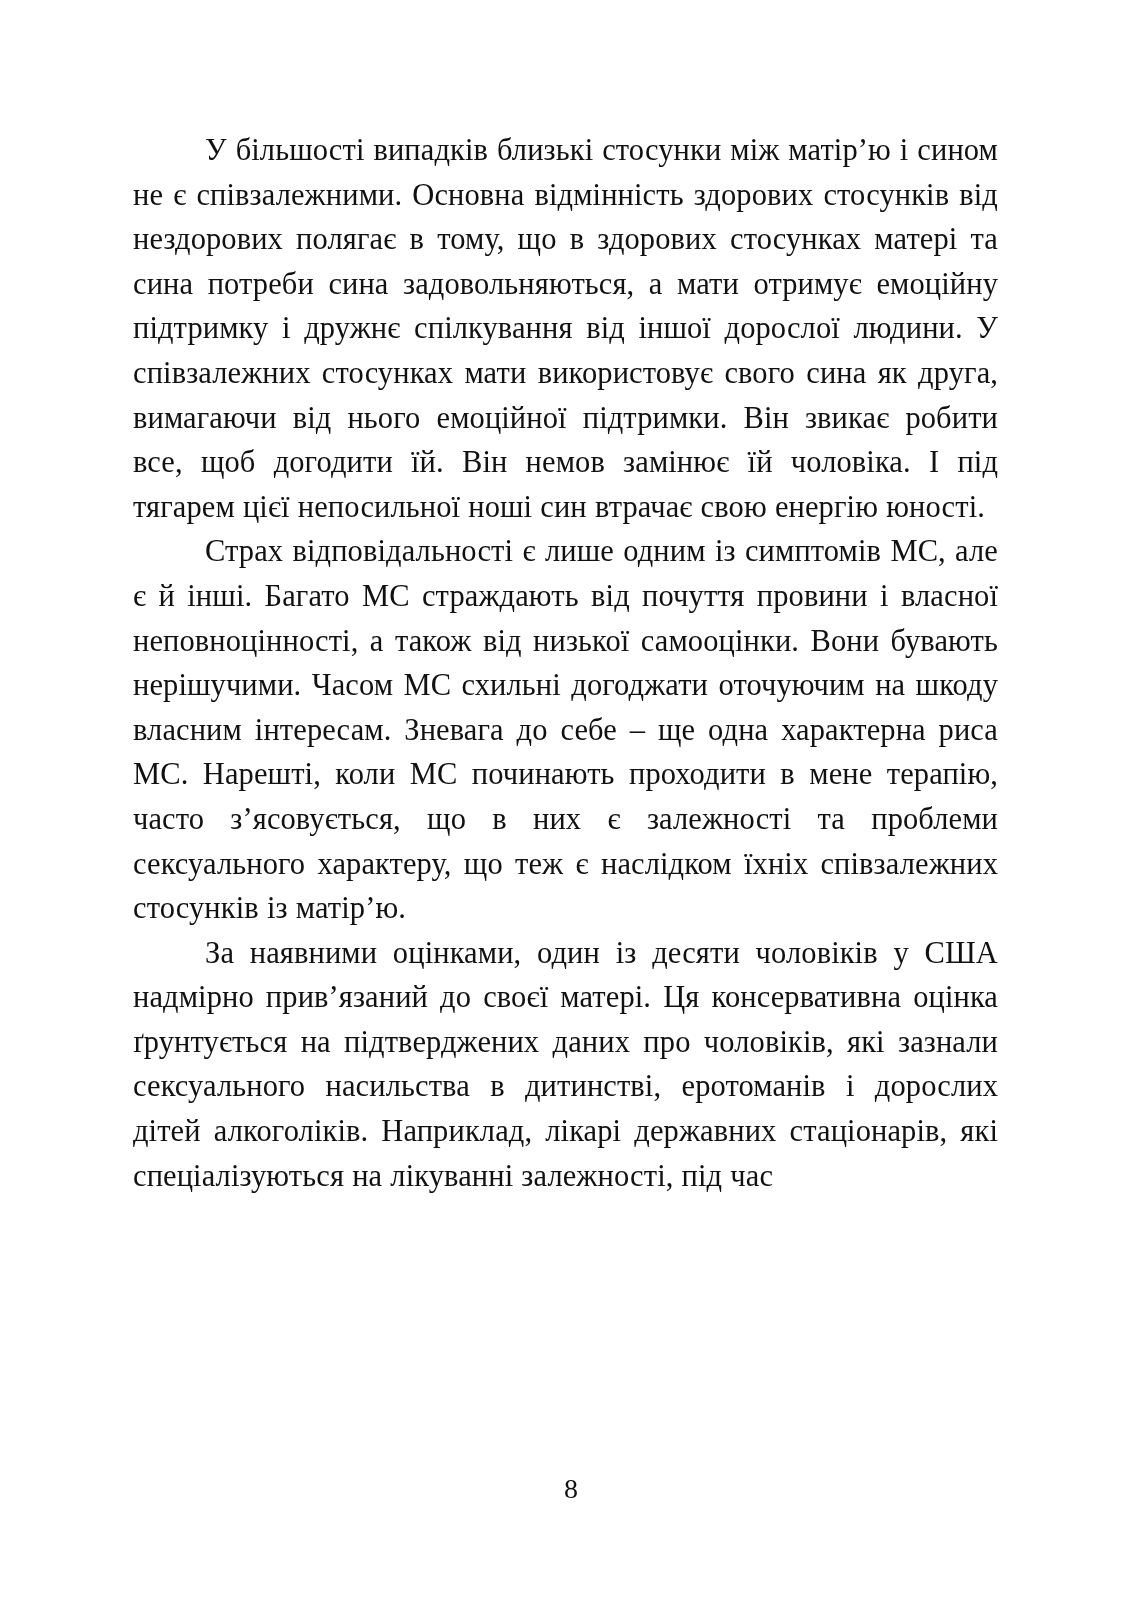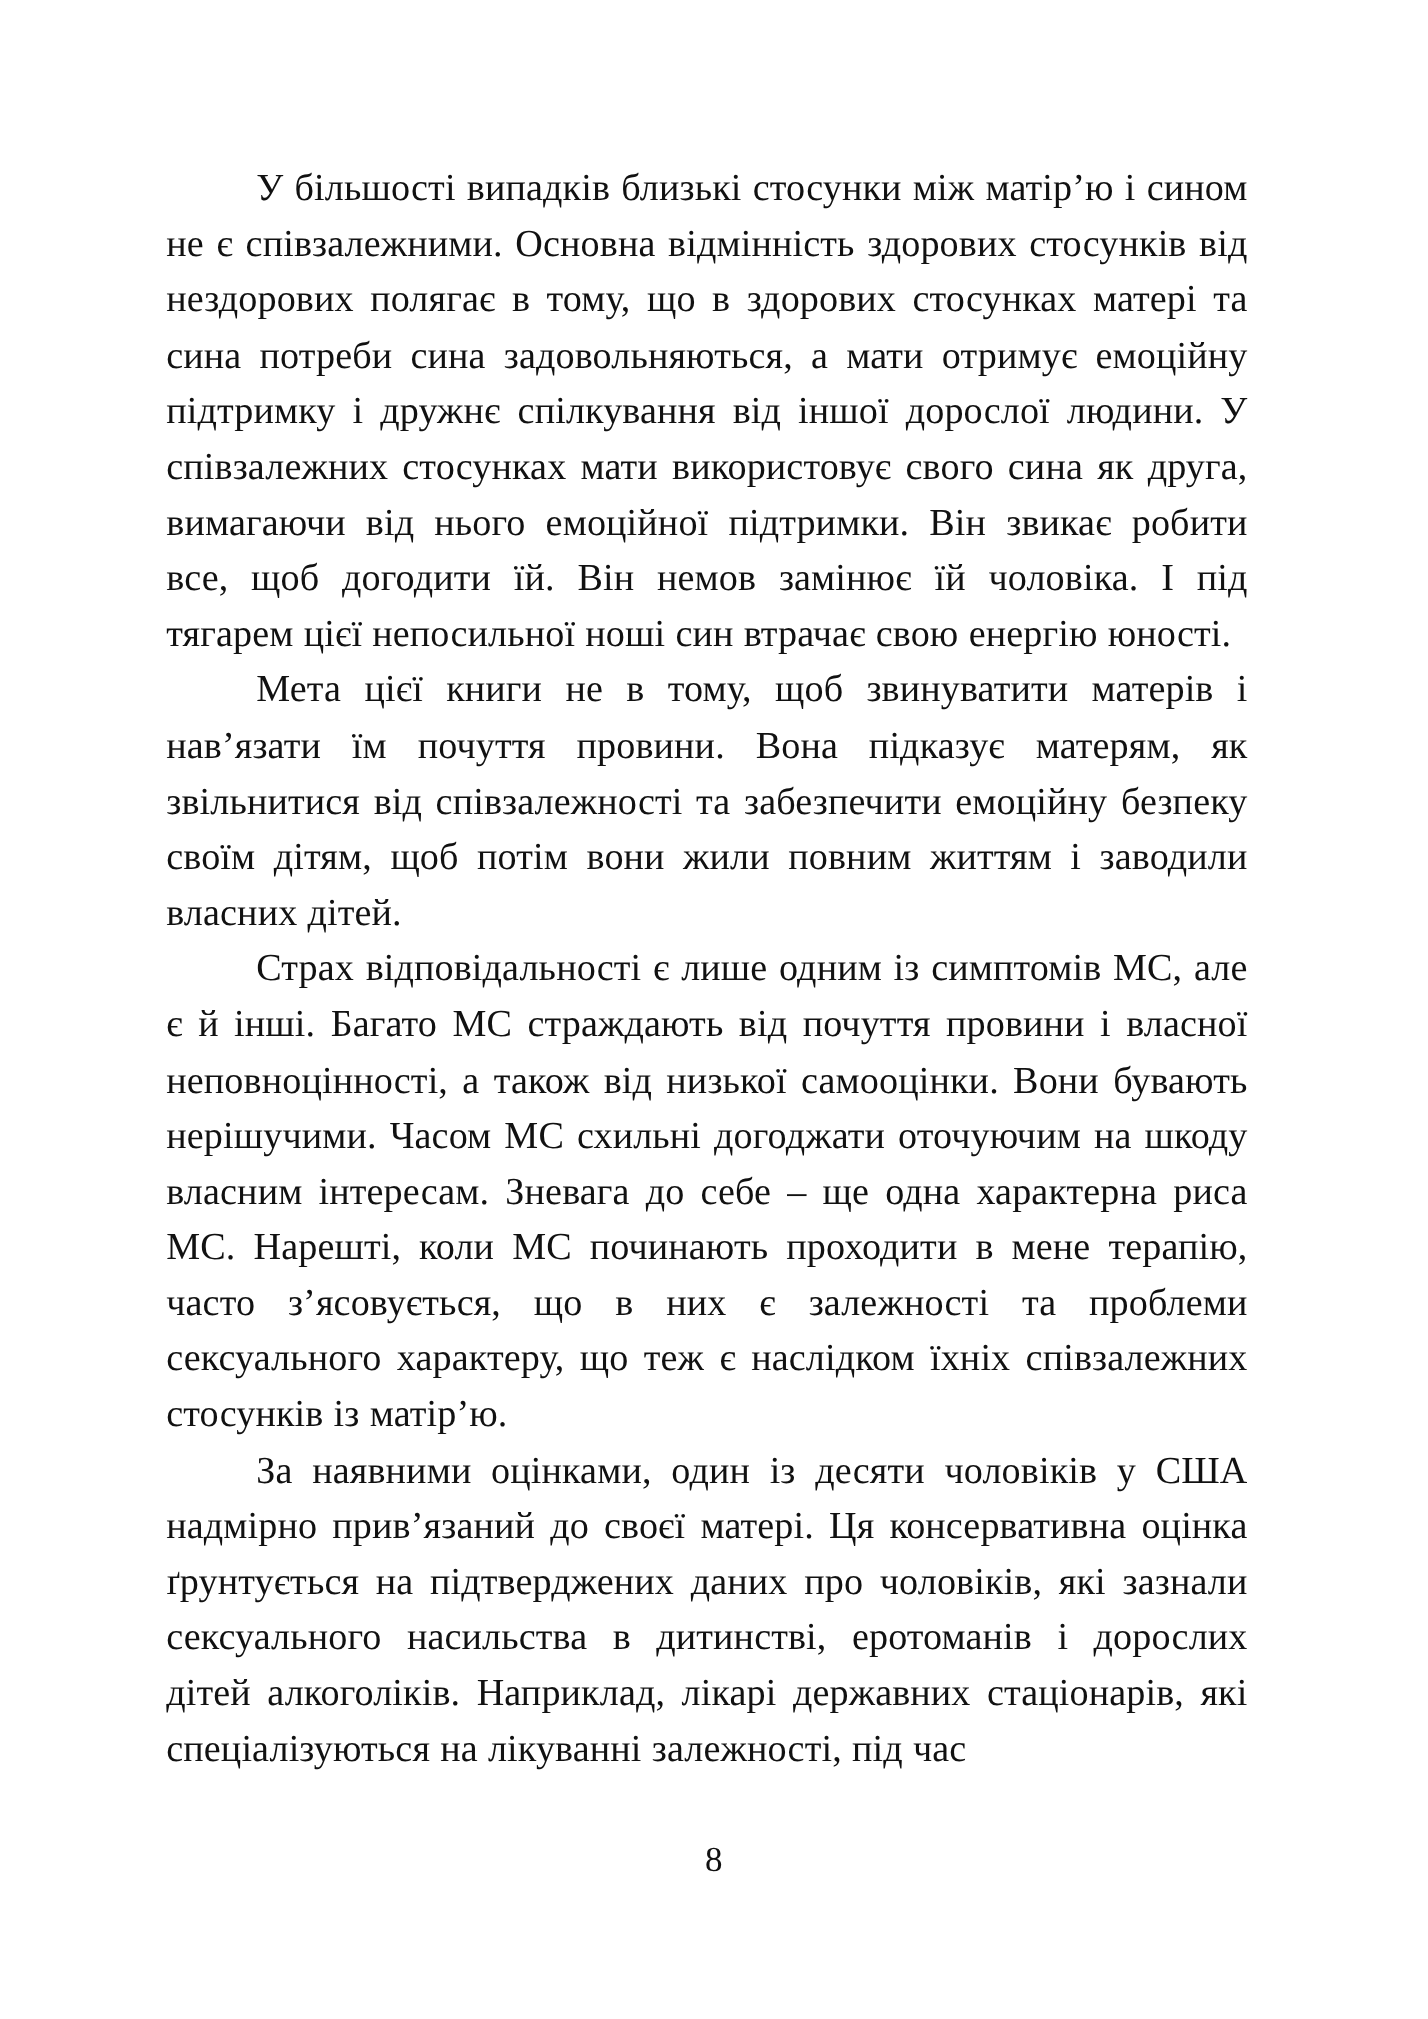--- a/index.html
+++ b/index.html
@@ -60,20 +60,19 @@
     color: #111111;
   }
 </style>
 </head>
 <body>
 
 <div class="page">
 
   <div class="text-block">
     <p class="para">У більшості випадків близькі стосунки між матір’ю і сином не є співзалежними. Основна відмінність здорових стосунків від нездорових полягає в тому, що в здорових стосунках матері та сина потреби сина задовольняються, а мати отримує емоційну підтримку і дружнє спілкування від іншої дорослої людини. У співзалежних стосунках мати використовує свого сина як друга, вимагаючи від нього емоційної підтримки. Він звикає робити все, щоб догодити їй. Він немов замінює їй чоловіка. І під тягарем цієї непосильної ноші син втрачає свою енергію юності.</p>
-    <p class="para">Мета цієї книги не в тому, щоб звинуватити матерів і нав’язати їм почуття провини. Вона підказує матерям, як звільнитися від співзалежності та забезпечити емоційну безпеку своїм дітям, щоб потім вони жили повним життям і заводили власних дітей.</p>
     <p class="para">Страх відповідальності є лише одним із симптомів МС, але є й інші. Багато МС страждають від почуття провини і власної неповноцінності, а також від низької самооцінки. Вони бувають нерішучими. Часом МС схильні догоджати оточуючим на шкоду власним інтересам. Зневага до себе – ще одна характерна риса МС. Нарешті, коли МС починають проходити в мене терапію, часто з’ясовується, що в них є залежності та проблеми сексуального характеру, що теж є наслідком їхніх співзалежних стосунків із матір’ю.</p>
     <p class="para">За наявними оцінками, один із десяти чоловіків у США надмірно прив’язаний до своєї матері. Ця консервативна оцінка ґрунтується на підтверджених даних про чоловіків, які зазнали сексуального насильства в дитинстві, еротоманів і дорослих дітей алкоголіків. Наприклад, лікарі державних стаціонарів, які спеціалізуються на лікуванні залежності, під час</p>
   </div>
 
   <div class="page-number">8</div>
 
 </div>
 
 </body></html>

